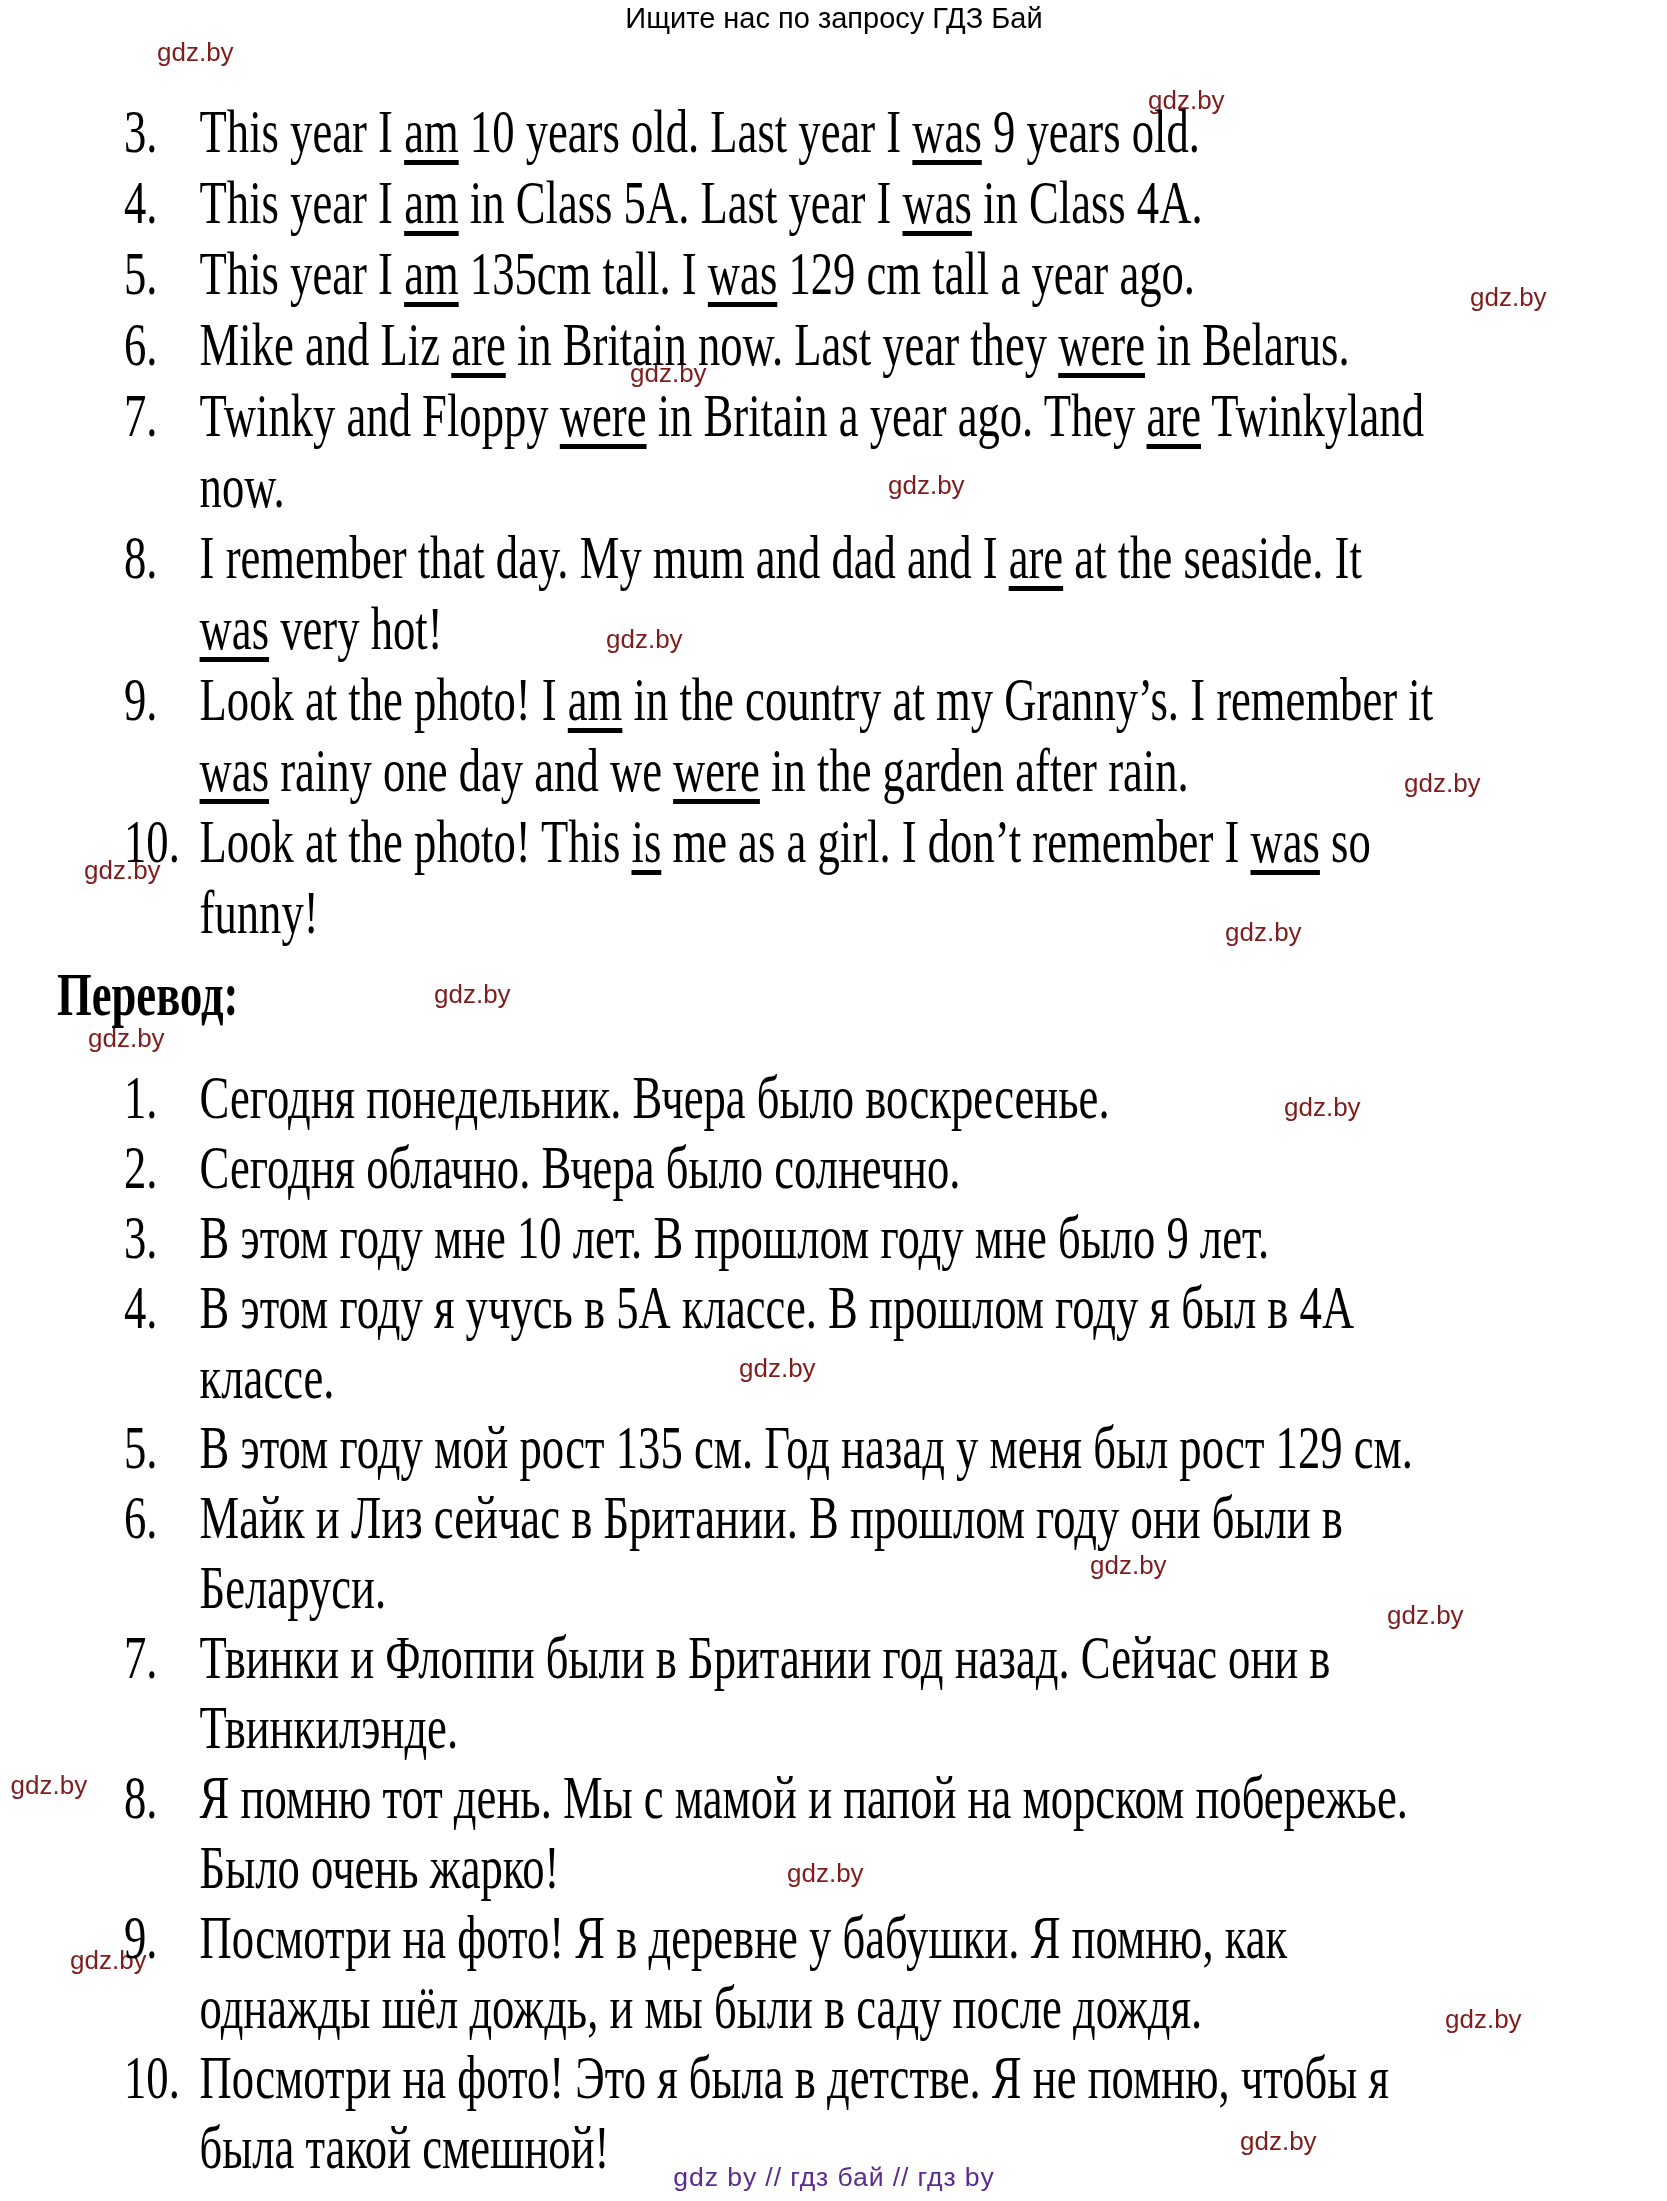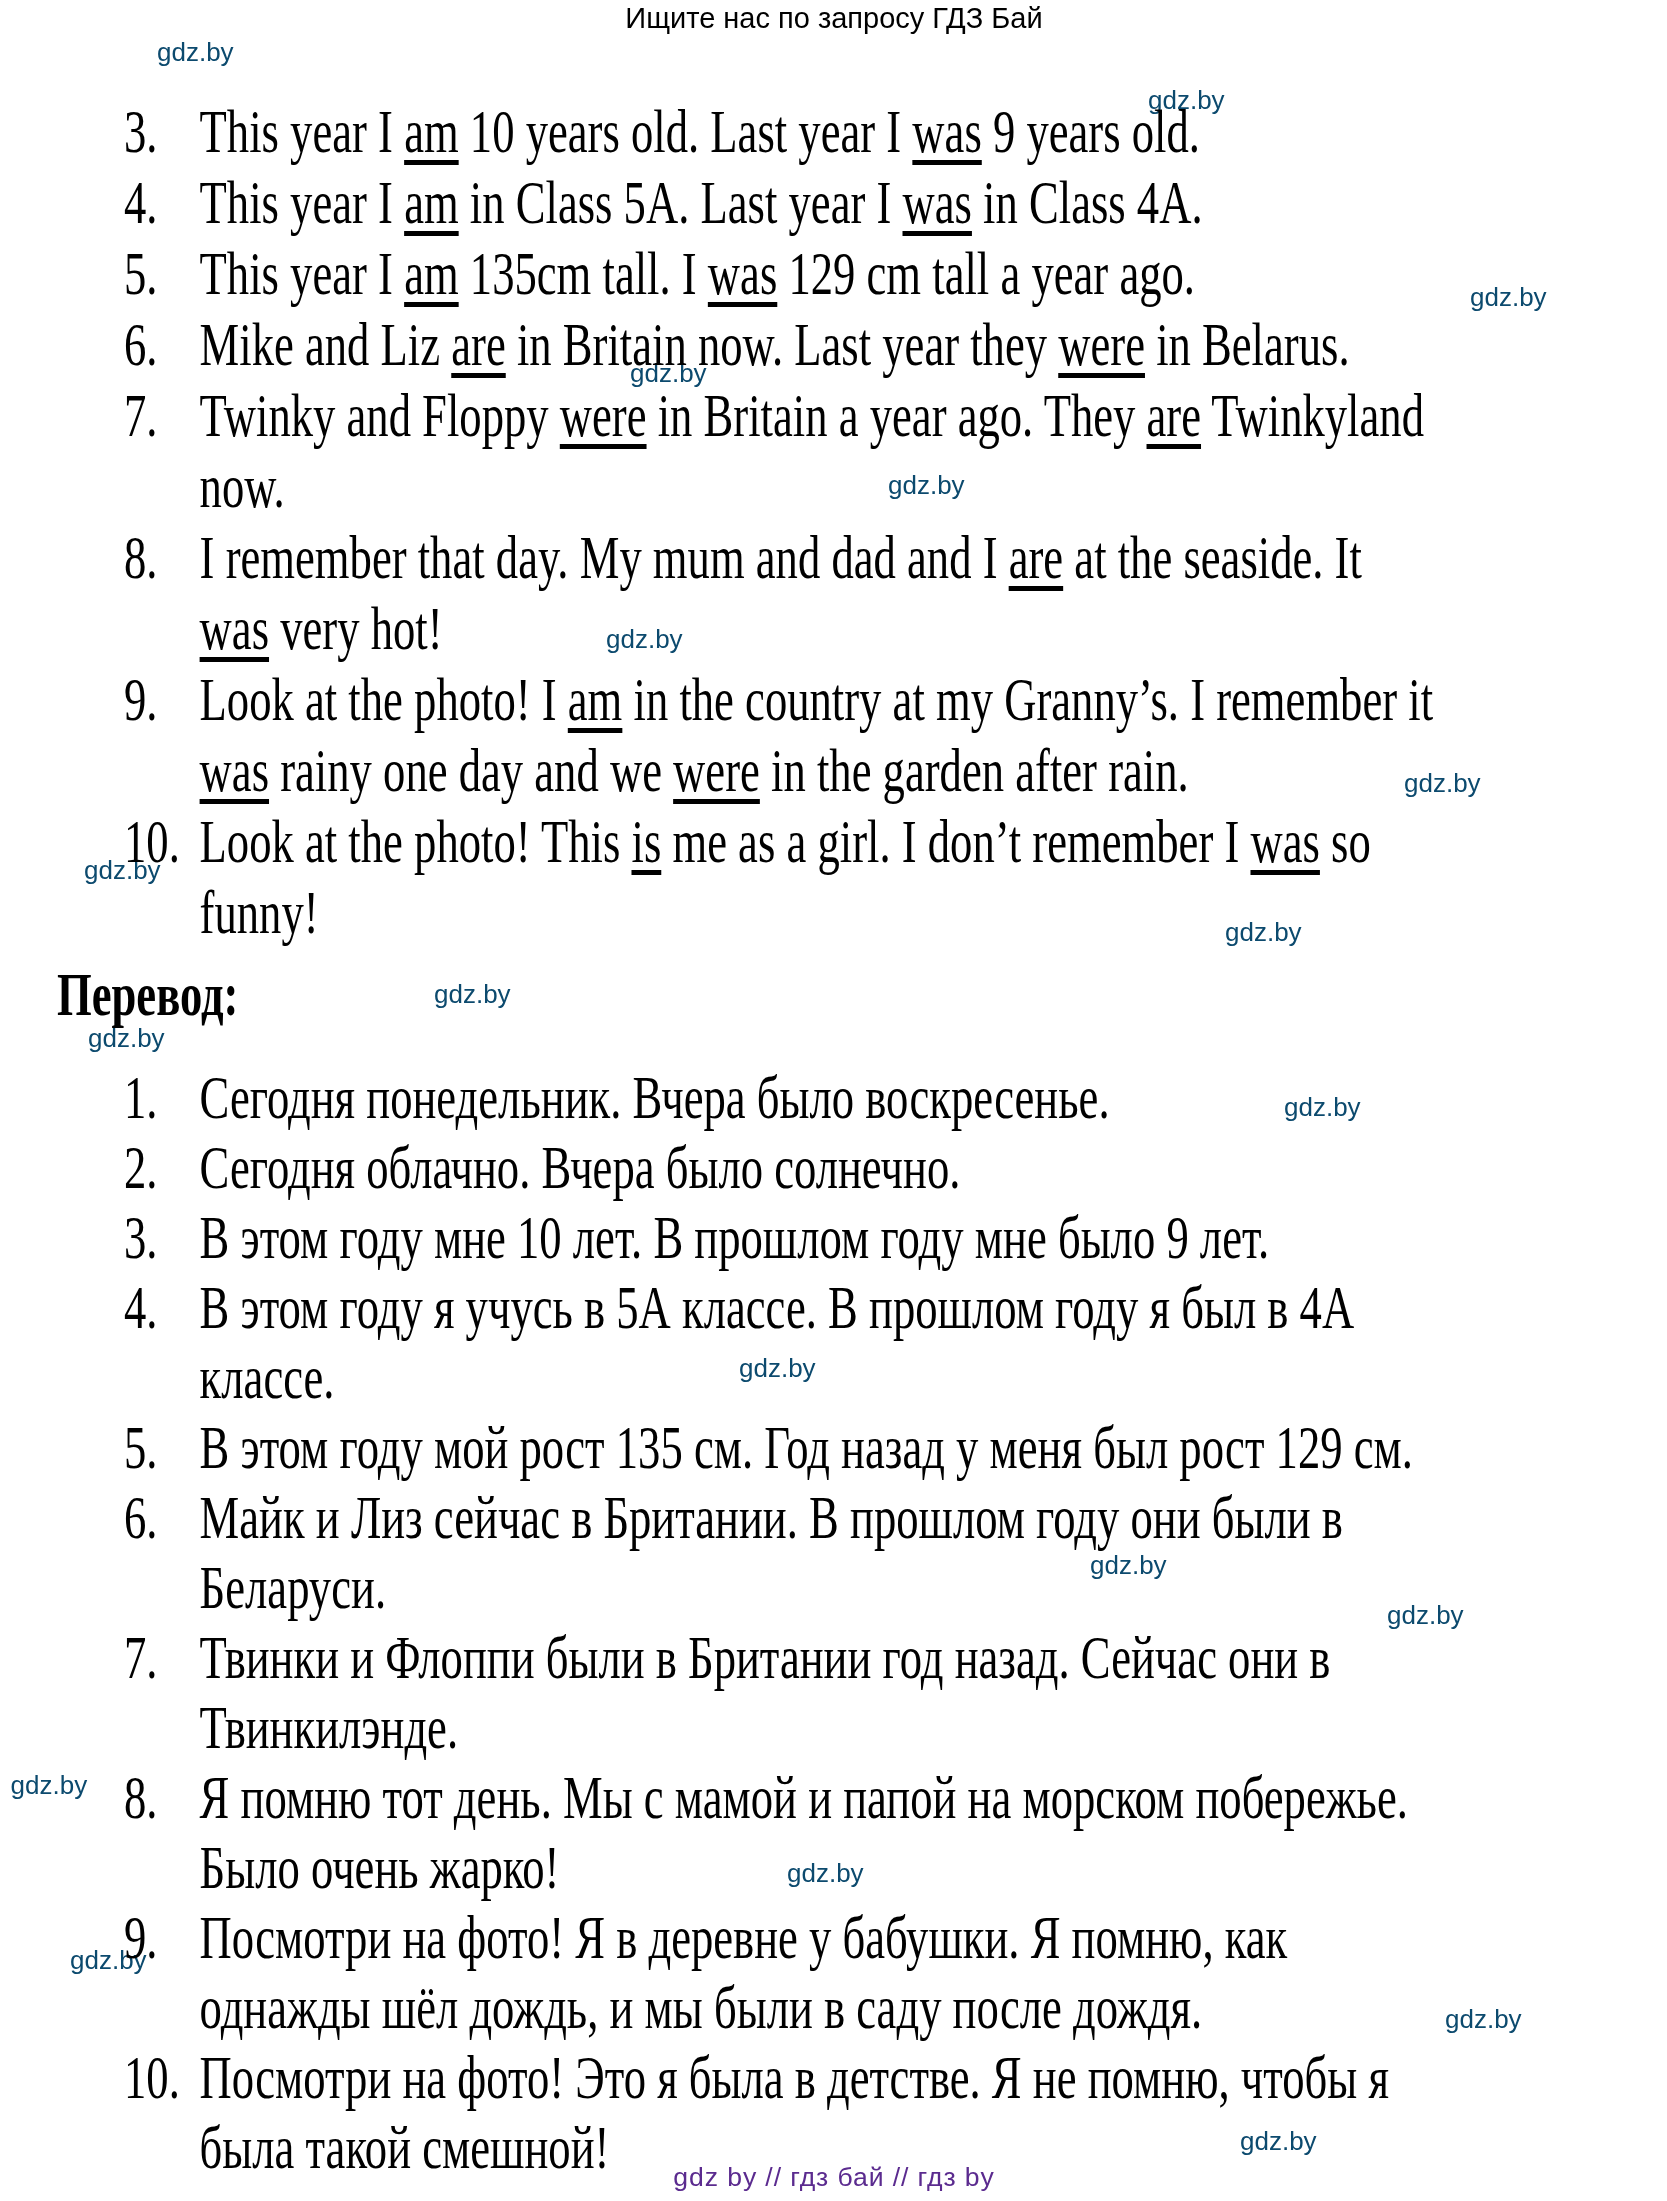--- a/index.html
+++ b/index.html
@@ -8,21 +8,21 @@
     background:#ffffff; overflow:hidden;
     font-family:"Liberation Serif", serif; color:#000;
   }
   .promo {
     position:absolute; top:1.8px; left:0; width:100%;
     text-align:center; font-family:"Liberation Sans", sans-serif;
     font-size:29px; font-weight:400;
   }
   .wm {
     position:absolute; font-family:"Liberation Sans", sans-serif;
-    font-size:26px; color:#0c4a6e; white-space:nowrap;
+    font-size:26px; color:#7f1d1d; white-space:nowrap;
   }
   .list { position:absolute; left:124px; width:2172px; }
   .list-en { top:96px; }
   .list-ru { top:1062px; }
   .row {
     display:flex; align-items:baseline;
     font-size:62px; line-height:71px; white-space:nowrap;
     transform:scaleX(0.72); transform-origin:0 0;
   }
   .list-ru .row { line-height:70px; }

